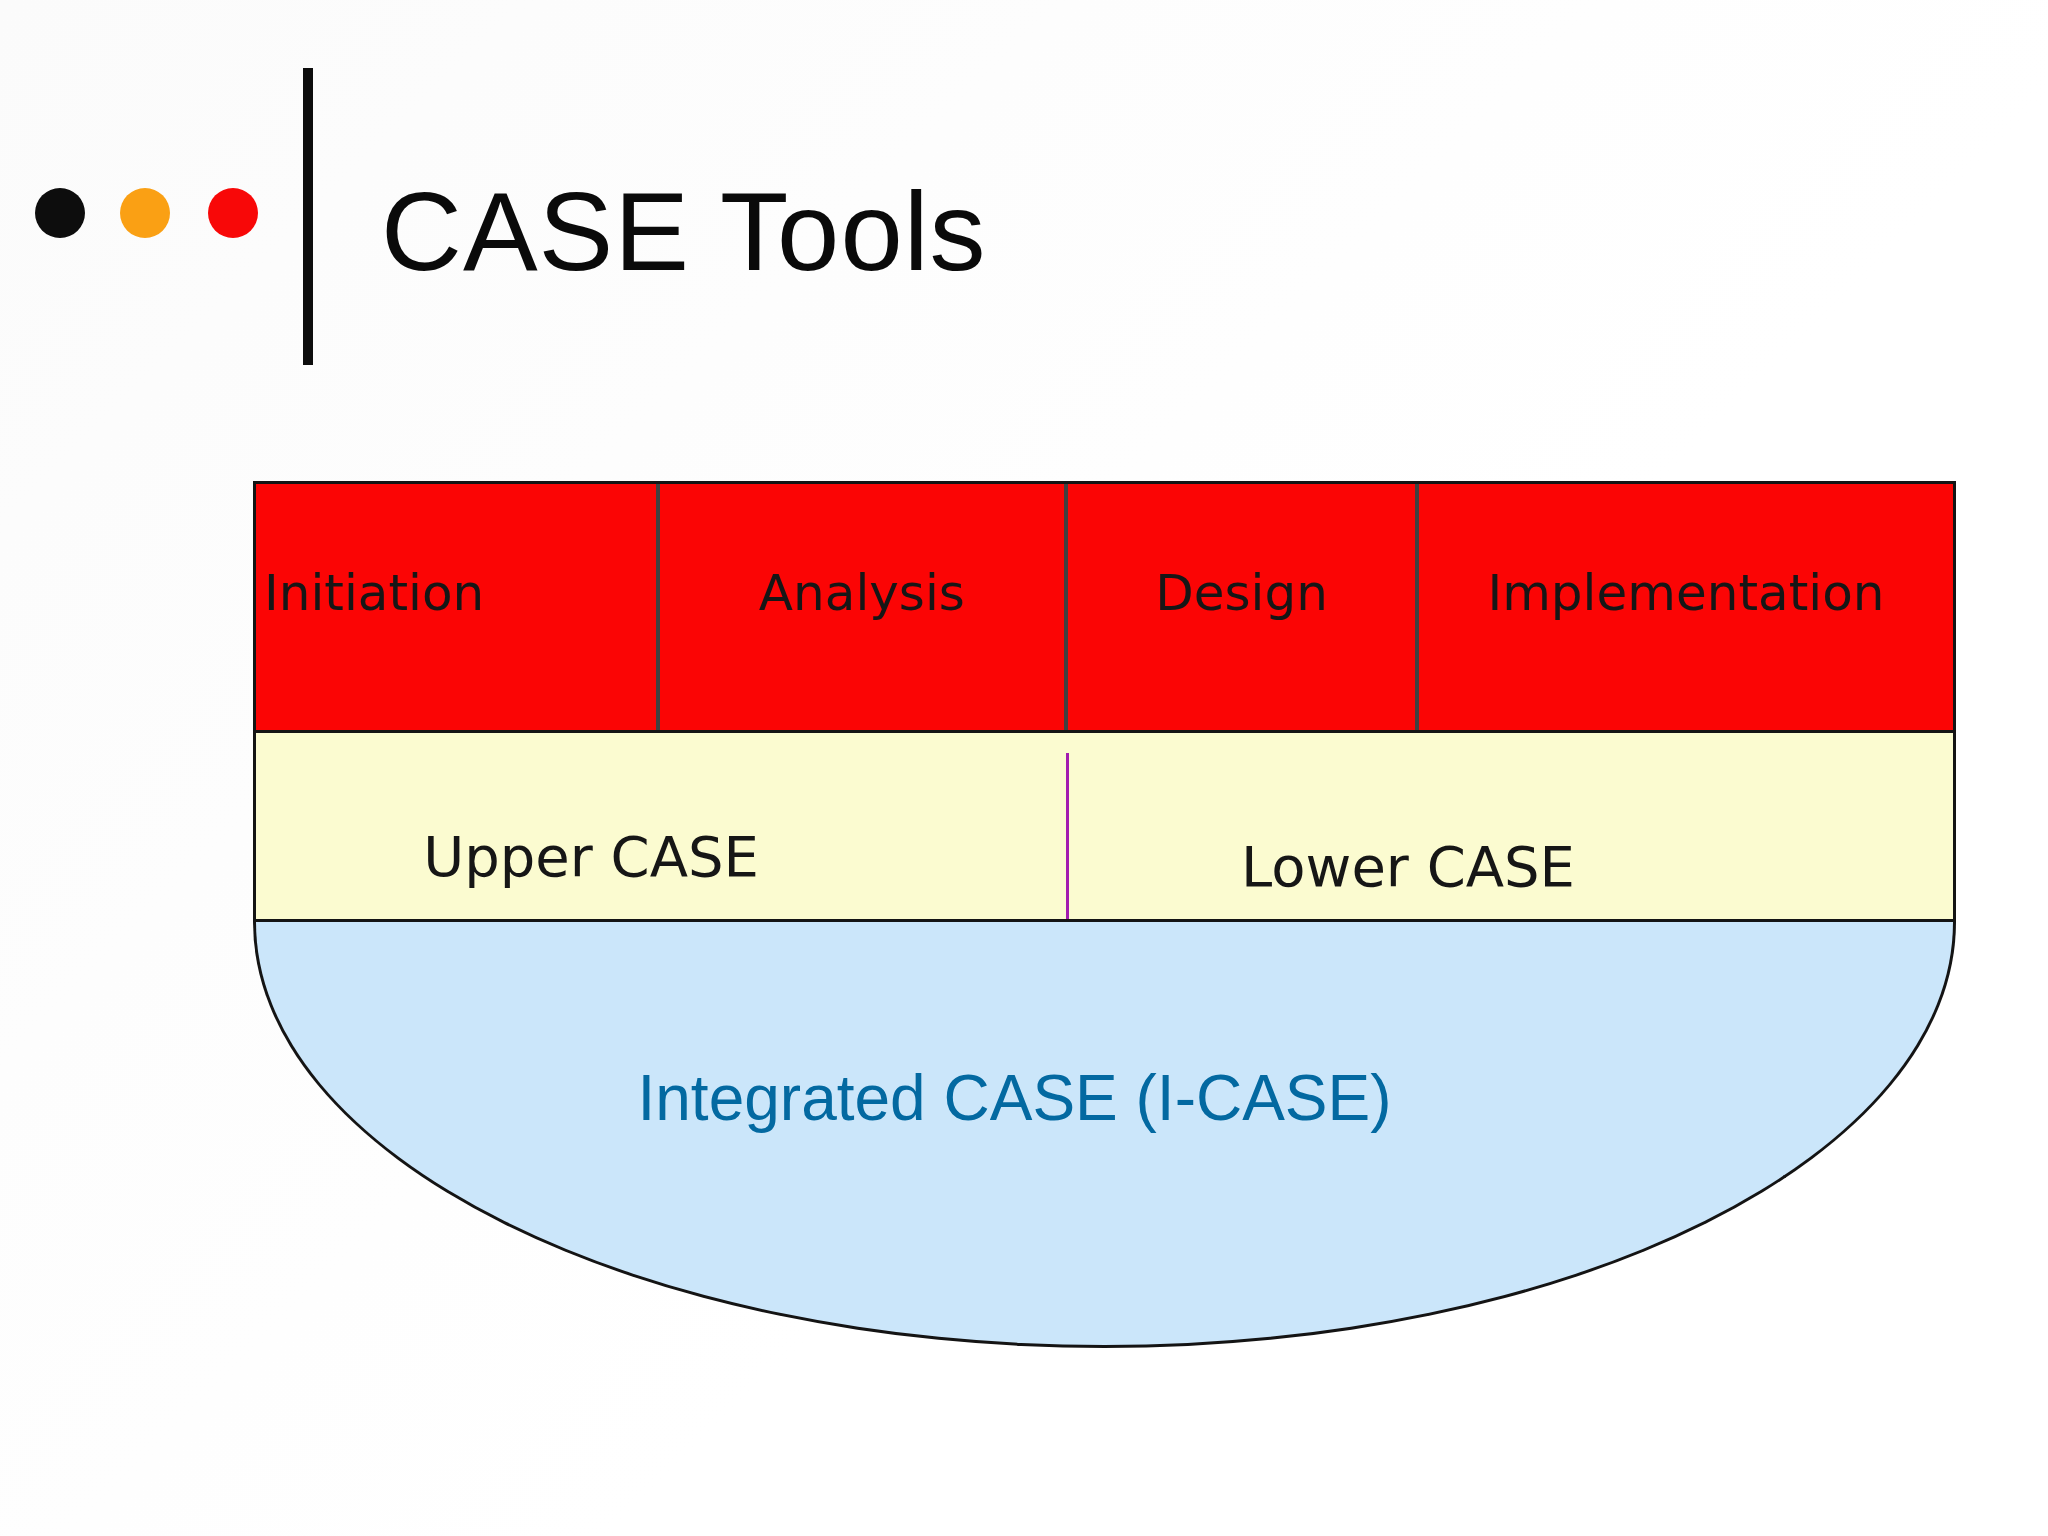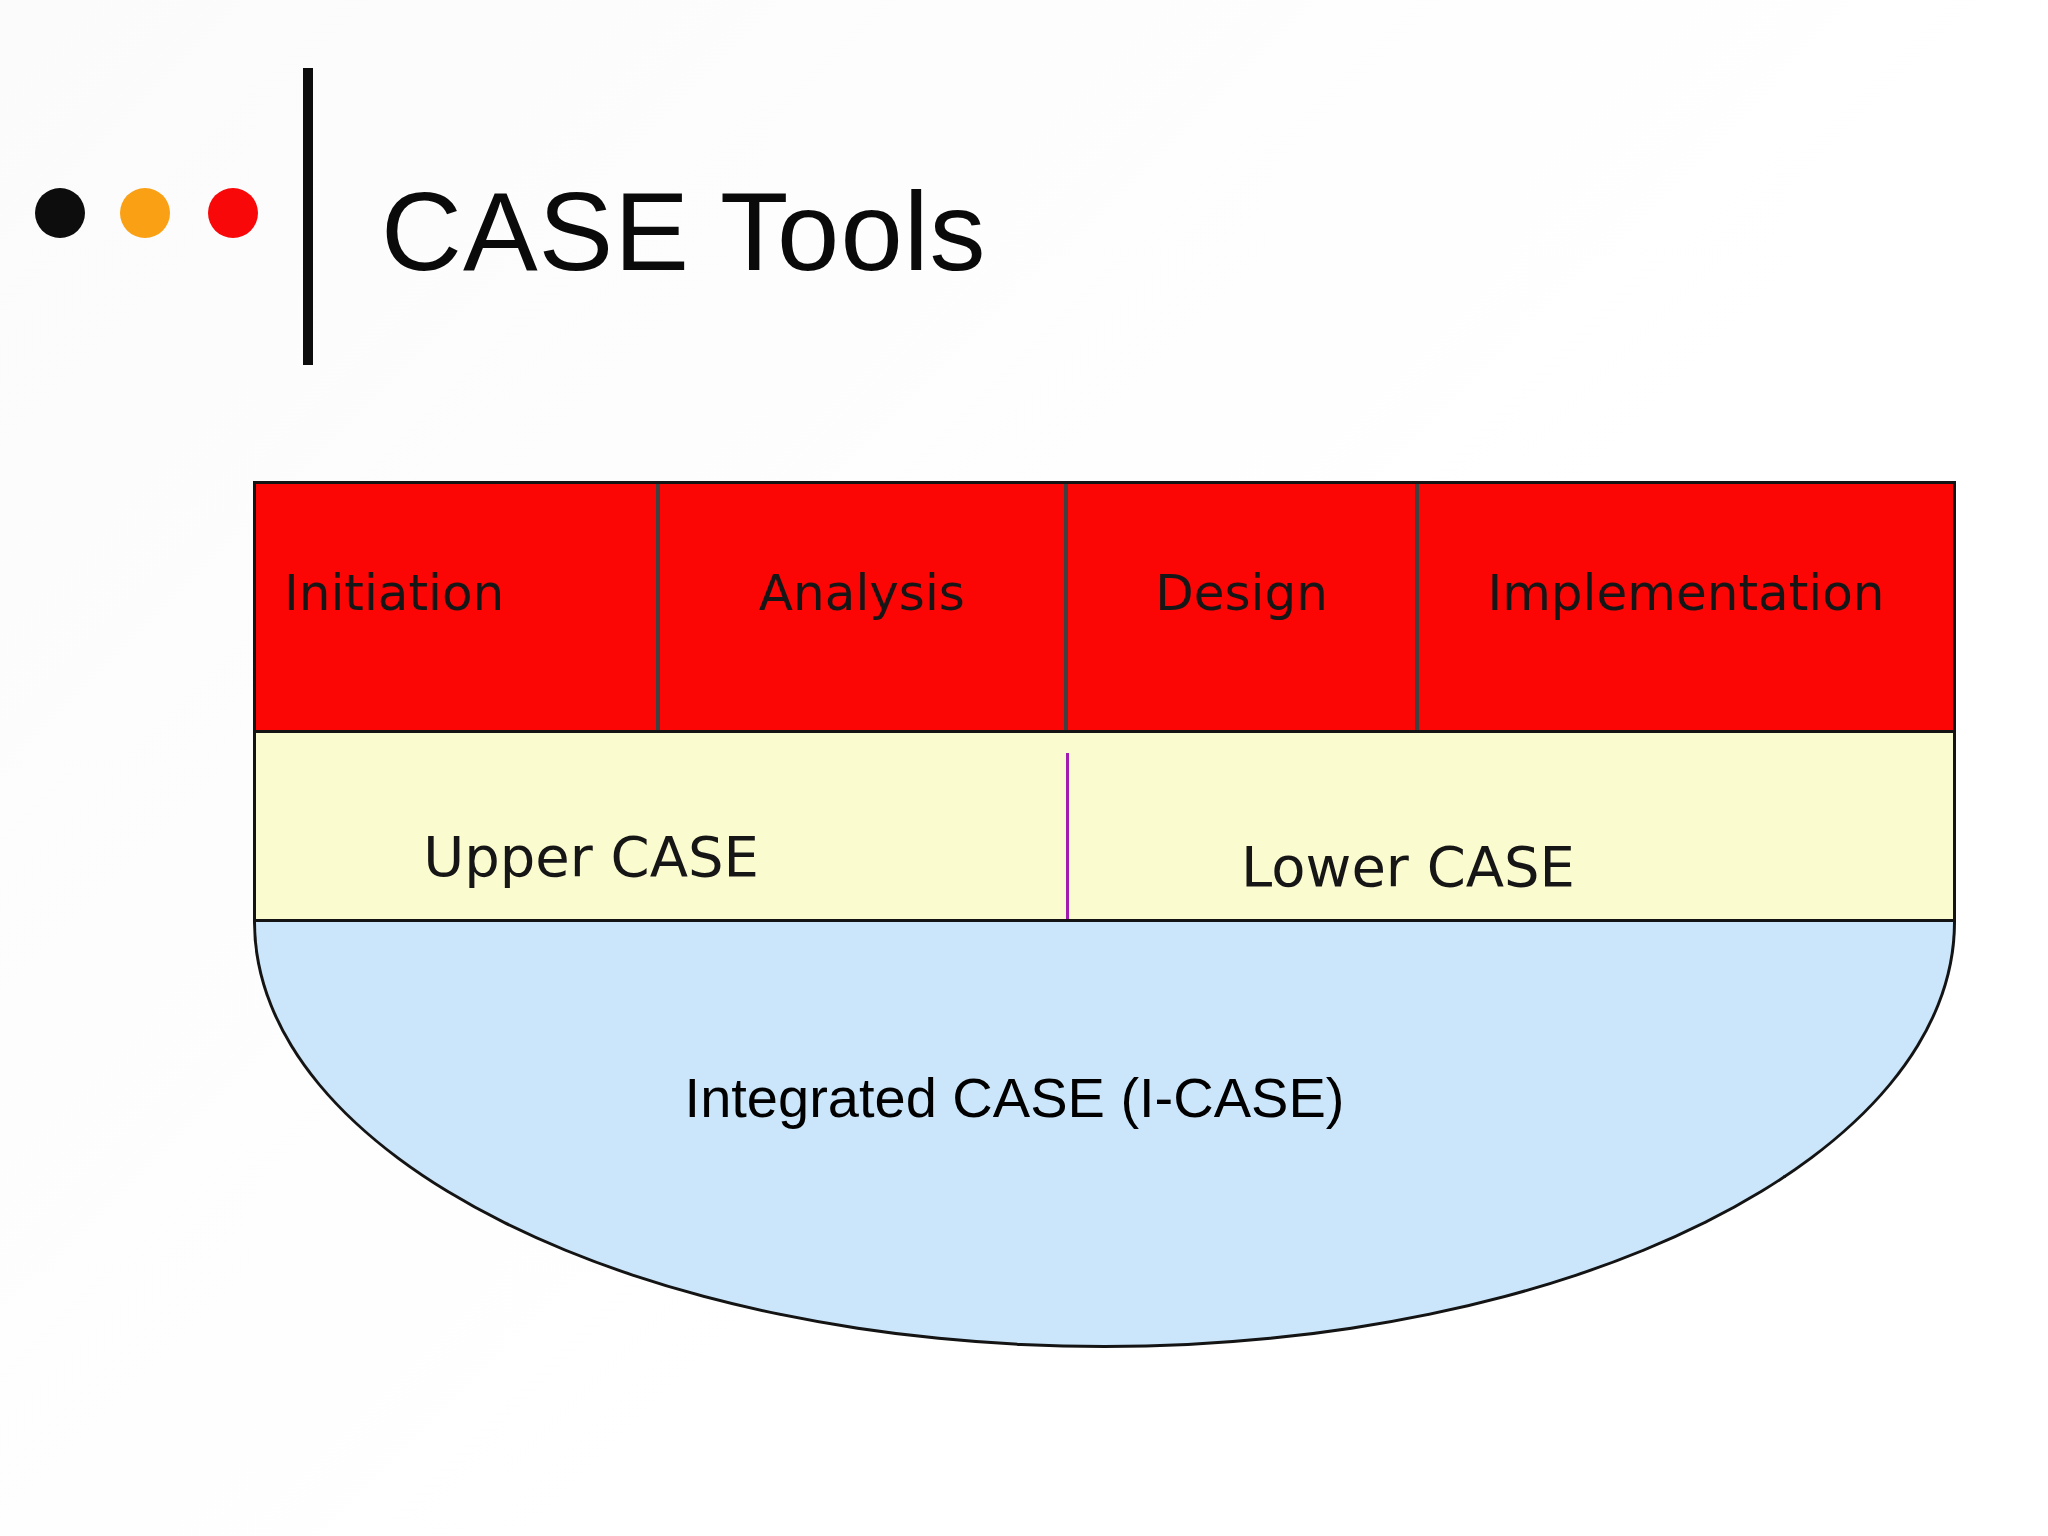--- a/index.html
+++ b/index.html
@@ -39,37 +39,37 @@
   .cell{
     display:flex;align-items:center;justify-content:center;
     box-sizing:border-box;overflow:hidden;
   }
   .phase-row .cell + .cell{border-left:4px solid #404040;}
   .case-row  .cell + .cell{border-left:3px solid #a21caf;margin-top:20px;}
   .phase-label{
     font-family:"DejaVu Sans", sans-serif;
     font-size:50px;color:#161616;transform:translateY(-14px);white-space:nowrap;
   }
-  .cell-initiation{justify-content:flex-start;padding-left:28px;}
+  .cell-initiation{justify-content:flex-start;padding-left:8px;}
   .case-label{
     font-family:"DejaVu Sans", sans-serif;
     font-size:56px;color:#161616;white-space:nowrap;
   }
   .cell-upper .case-label{transform:translate(-70px,30px);}
   .cell-lower .case-label{transform:translate(-103px,30px);}
   .integrated-ellipse{
     position:relative;width:1703px;height:426px;box-sizing:border-box;
     background:#CBE6FA;
     border:3px solid #141414;border-top:none;
     border-radius:0 0 50% 50% / 0 0 100% 100%;
     display:flex;align-items:center;justify-content:center;
   }
   .integrated-label{
     font-family:"Liberation Sans", sans-serif;
-    font-size:56px;color:#000000;white-space:nowrap;
+    font-size:64px;color:#0369a1;white-space:nowrap;
     transform:translate(-90px,-36px);
   }
 </style>
 </head>
 <body>
 
 <div class="slide">
 
   <span class="deco-dot dot-1"></span>
   <span class="deco-dot dot-2"></span>

